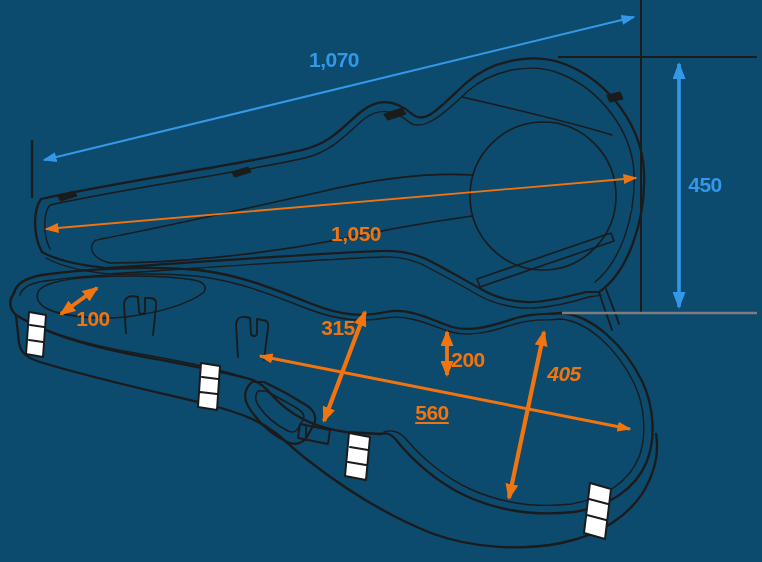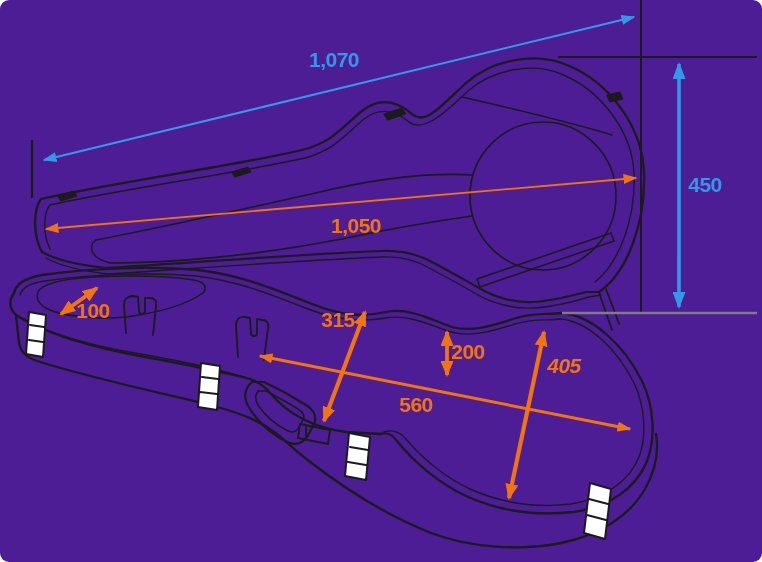--- a/index.html
+++ b/index.html
@@ -1,35 +1,34 @@
 <!DOCTYPE html>
 <html><head>
 <meta charset="utf-8">
 <style>
   html,body{margin:0;padding:0;background:#ffffff;}
   #stage{
     position:relative;
     width:762px;height:562px;
-    background:#4c1d95;
+    background:#0c4a6e;
     overflow:hidden;
     font-family:"Liberation Sans", sans-serif;
-    border-radius:9px;
   }
   #stage svg{position:absolute;left:0;top:0;}
   .dim-label{
     position:absolute;
     transform:translate(-50%,-50%);
     font-weight:700;
     font-size:21px;
     letter-spacing:-0.5px;
     white-space:nowrap;
     user-select:none;
   }
   .dim-blue{color:#3498e8;}
-  .dim-orange{color:#f1740e;}
+  .dim-orange{color:#f1740e;margin-top:8px;}
 </style>
 </head>
 <body>
 
 <div id="stage">
 
   <svg width="762" height="562" viewBox="0 0 762 562">
     <defs>
       <marker id="mBs" markerUnits="userSpaceOnUse" markerWidth="14" markerHeight="10" refX="12.5" refY="5" orient="auto-start-reverse">
         <path d="M0,0 L14,5 L0,10 Z" fill="#3498e8"></path>
@@ -138,15 +137,15 @@
     </g>
   </svg>
 
   <span class="dim-label dim-blue" style="left:334px; top:60px;">1,070</span>
   <span class="dim-label dim-blue" style="left:705px; top:185px;text-align:center;">450</span>
   <span class="dim-label dim-orange" style="left:356px; top:226px;">1,050</span>
   <span class="dim-label dim-orange" style="left:93px;  top:311px;">100</span>
   <span class="dim-label dim-orange" style="left:338px; top:320px;">315</span>
   <span class="dim-label dim-orange" style="left:468px; top:352px;">200</span>
   <span class="dim-label dim-orange" style="left:564px; top:366px;font-style:italic;">405</span>
-  <span class="dim-label dim-orange" style="left:416px; top:405px;">560</span>
+  <span class="dim-label dim-orange" style="left:432px; top:405px;text-decoration:underline;">560</span>
 
 </div>
 
 </body></html>

